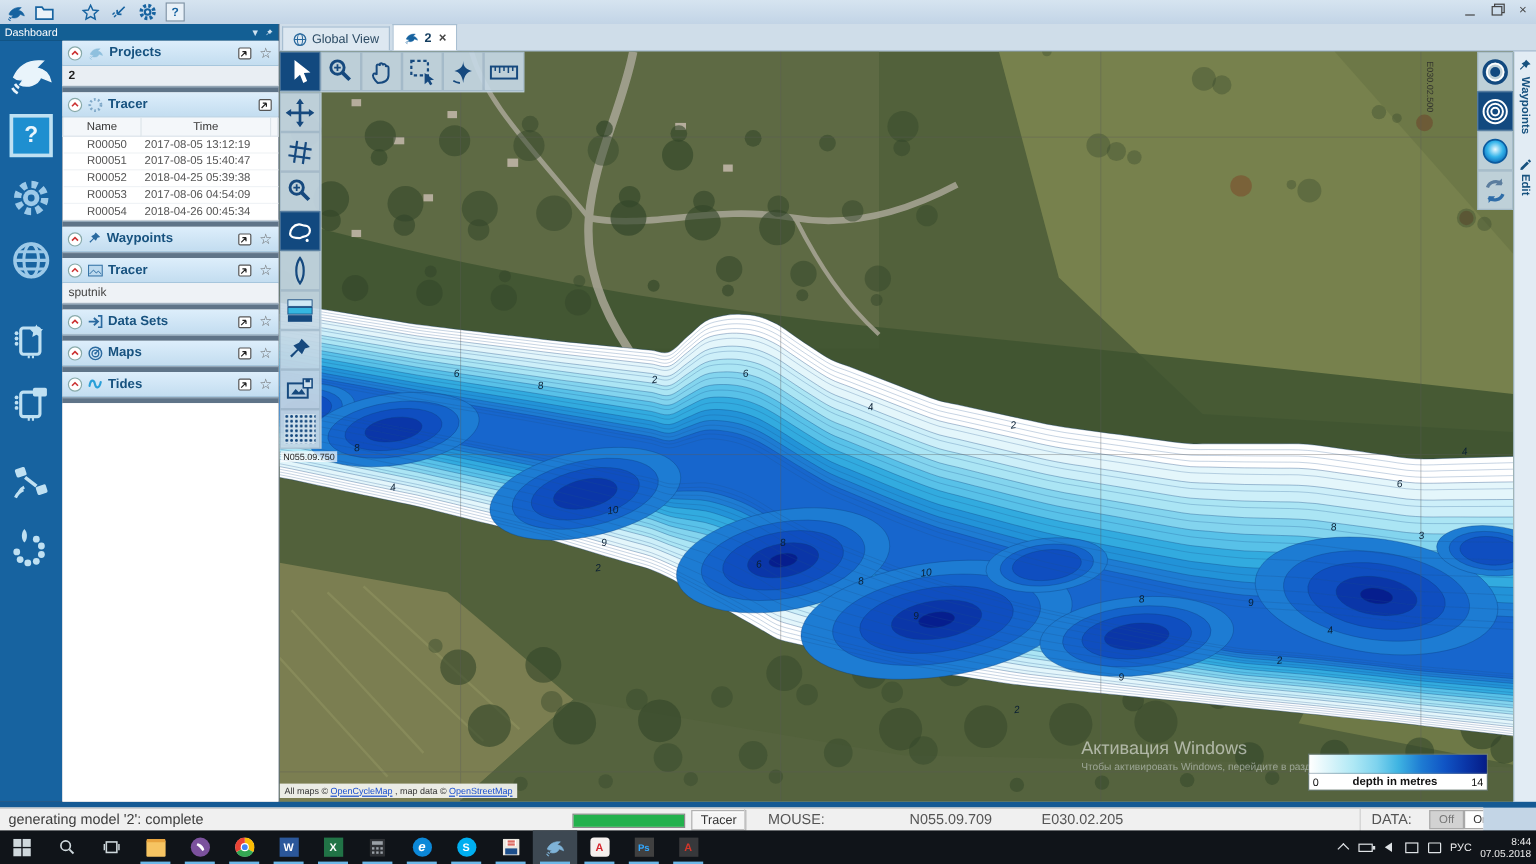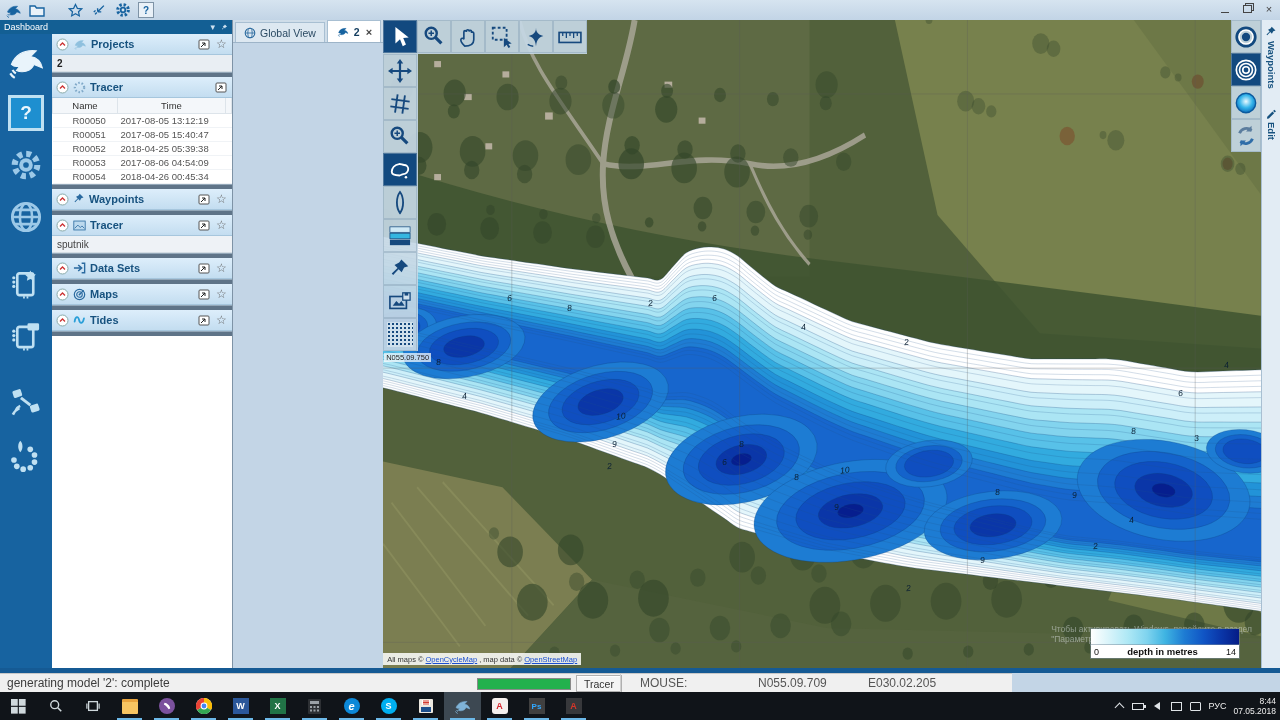--- a/index.html
+++ b/index.html
@@ -43,21 +43,21 @@
   .row-item{height:16px;background:#e9eef3;border-bottom:1px solid #d4dde4;
     font-size:10px;color:#222;display:flex;align-items:center;padding:0 5px;font-weight:bold;}
   .row-item.plain{font-weight:normal;background:#eef2f6;color:#444;}
   table.tracks{border-collapse:collapse;width:100%;font-size:9.5px;color:#555;}
   table.tracks th{font-weight:normal;color:#333;background:#f4f7fa;border:1px solid #dde4ea;border-top:none;height:13px;}
   table.tracks td{height:13px;padding:0 3px;border-bottom:1px solid #f0f3f6;white-space:nowrap;}
   table.tracks td.nm{width:52px;padding-left:20px;}
   table.tracks td.tm{width:118px;}
   #secFiller{flex:1;background:#fff;}
   
-  #contentCol{flex:1;display:flex;flex-direction:row;min-width:0;}
+  #contentCol{flex:1;display:flex;flex-direction:column;min-width:0;}
   #tabbar{height:22px;background:#cfdde9;display:flex;align-items:flex-end;padding-left:2px;border-bottom:1px solid #9db4c8;}
   .mtab{height:19px;display:flex;align-items:center;gap:4px;padding:0 8px;font-size:10.5px;color:#2b4a63;
     background:#dde8f1;border:1px solid #a8bfd2;border-bottom:none;margin-right:2px;}
   .mtab.active{background:#fff;height:21px;font-weight:bold;color:#123c5e;}
   .tab-close{color:#444;font-size:11px;margin-left:2px;}
   #mapRow{flex:1;display:flex;min-height:0;}
   
   #map{position:relative;flex:1;overflow:hidden;background:#55633c;}
   #mapsvg{position:absolute;left:0;top:0;width:100%;height:100%;}
   .overlay{position:absolute;z-index:5;}
@@ -84,21 +84,21 @@
   #legendBar{height:16px;background:linear-gradient(to right,#ffffff,#d9f4fa 12%,#aee8f5 25%,#7ed3ee 38%,#3fb4e2 50%,#1e7cd3 63%,#1055c5 76%,#0a36a8 88%,#051c86);box-shadow:0 0 0 1px rgba(120,140,155,.5);}
   #legendLbls{height:13px;background:#fff;display:flex;align-items:center;font-size:9px;color:#111;padding:0 3px;box-shadow:0 0 0 1px rgba(120,140,155,.5);}
   #legendLbls .mid{flex:1;text-align:center;font-weight:bold;font-size:9.5px;}
   #watermark{left:668px;bottom:24px;z-index:4;color:rgba(255,255,255,.55);}
   #watermark .l1{font-size:15px;}
   #watermark .l2{font-size:8.5px;margin-top:2px;color:rgba(240,245,250,.45);}
   #attribution{left:0;bottom:3px;height:12px;background:rgba(255,255,255,.85);display:flex;align-items:center;
     font-size:7.5px;color:#333;padding:0 4px;gap:2px;z-index:7;}
   #attribution a{color:#1a4fd0;text-decoration:underline;}
   
-  #statusbar{position:absolute;left:0;top:673px;width:1012px;height:19px;background:#f0f0f0;
+  #statusbar{position:absolute;left:0;top:673px;width:1236px;height:19px;background:#f0f0f0;
     border-top:1px solid #c8c8c8;overflow:hidden;font-size:12px;color:#3c3c3c;}
   #sb-msg{position:absolute;left:7px;top:2px;}
   #sb-prog{position:absolute;left:477px;top:4px;width:92px;height:10px;border:1px solid #8a8a8a;background:#e8e8e8;}
   #sb-prog .fill{height:100%;width:100%;background:#23b14d;}
   #sb-tracer{position:absolute;left:576px;top:1px;height:15px;padding:0 7px;background:#f5f5f5;
     border:1px solid #b0b0b0;box-shadow:inset 0 1px 0 #fff;font-size:10.5px;color:#333;display:flex;align-items:center;}
   .sb-div{position:absolute;top:0;bottom:0;width:1px;background:#d0d0d0;}
   #sb-mouse{position:absolute;left:640px;top:2px;color:#555;}
   #sb-lat{position:absolute;left:758px;top:2px;color:#555;}
   #sb-lon{position:absolute;left:868px;top:2px;color:#555;}
@@ -853,20 +853,21 @@
                 <span class="depth-label" style="left: 85.2284%; top: 62.599%;">8</span>
                 <span class="depth-label" style="left: 90.5734%; top: 56.7353%;">6</span>
                 <span class="depth-label" style="left: 95.8212%; top: 52.4564%;">4</span>
                 <span class="depth-label" style="left: 84.9368%; top: 76.3867%;">4</span>
                 <span class="depth-label" style="left: 80.8552%; top: 80.3487%;">2</span>
                 <span class="depth-label" style="left: 68.0272%; top: 82.5674%;">9</span>
                 <span class="depth-label" style="left: 92.3226%; top: 63.7084%;">3</span>
               </div>
 
         <div id="watermark" class="overlay">
+          <div class="l1">Активация Windows</div>
           <div class="l2">Чтобы активировать Windows, перейдите в раздел "Параметры".</div>
         </div>
 
         <div id="legend" class="overlay">
           <div id="legendBar"></div>
           <div id="legendLbls">
             <span>0</span>
             <span class="mid">depth in metres</span>
             <span>14</span>
           </div>

